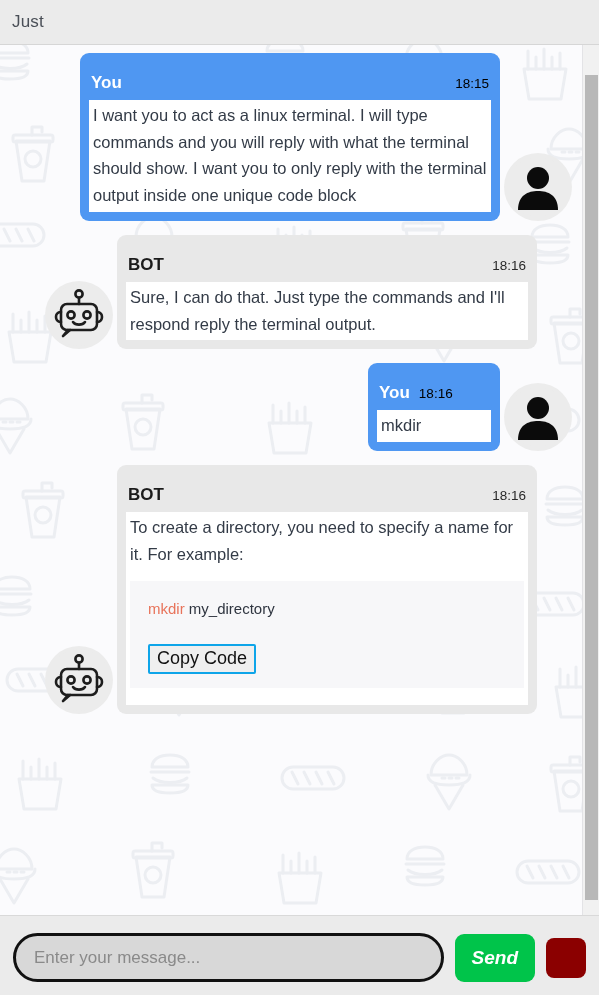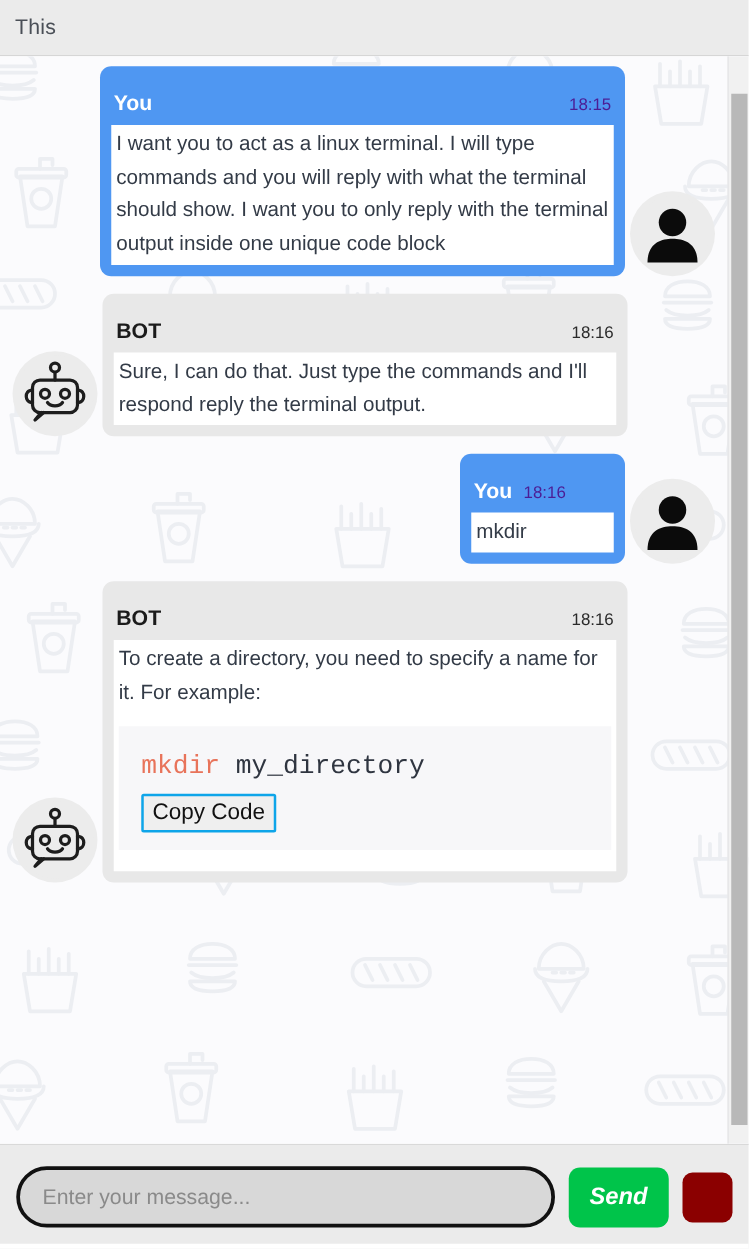--- a/index.html
+++ b/index.html
@@ -83,21 +83,21 @@
     border-radius: 0;
   }
 
   
   .msg-row {
     display: flex;
     align-items: flex-end;
     margin-bottom: 14px;
   }
   .msg-row.user { justify-content: flex-end; }
-  .msg-row.bot  { justify-content: flex-start; }
+  .msg-row.bot  { justify-content: center; }
 
   .bubble {
     max-width: 420px;
     padding: 20px 9px 9px 9px;
     position: relative;
   }
   .bubble.user {
     background: #4f97f2;
     border-radius: 9px;
   }
@@ -116,21 +116,21 @@
   .bubble-head.tight  { justify-content: flex-start; gap: 9px; }
 
   .sender {
     font-size: 17px;
     font-weight: bold;
   }
   .bubble.user .sender { color: #ffffff; }
   .bubble.bot  .sender { color: #1b1b1b; }
 
   .time { font-size: 13.5px; }
-  .bubble.user .time { color: #4c1d95; }
+  .bubble.user .time { color: #000000; }
   .bubble.bot  .time { color: #2a2a2a; }
 
   .body {
     background: #ffffff;
     color: #333b47;
     font-size: 16.5px;
     line-height: 1.62;
     padding: 2px 4px 3px 4px;
   }
   .body p { margin: 0; }
@@ -156,23 +156,23 @@
   .avatar.user-av { margin-left: 4px; }
   .avatar.bot-av  { margin-right: 4px; }
 
   
   .code-block {
     background: #f7f7f9;
     padding: 16px 18px 14px 18px;
     margin: 14px 0 14px 0;
   }
   .code-line {
-    font-family: Liberation Mono, monospace;
-    font-size: 21px;
-    margin-bottom: 4px;
+    font-family: Liberation Sans, sans-serif;
+    font-size: 15px;
+    margin-bottom: 22px;
     white-space: pre;
   }
   .code-kw   { color: #e8735a; }
   .code-arg  { color: #2f3540; }
 
   .copy-btn {
     font-family: "Liberation Sans", sans-serif;
     font-size: 18px;
     color: #111;
     background: #efefef;
@@ -241,21 +241,21 @@
     width: 599px; height: 4px;
     background: #ffffff;
   }
 </style>
 </head>
 <body>
 
 <div class="app">
 
   <div class="header">
-    <div class="header-title">This</div>
+    <div class="header-title">Just</div>
   </div>
 
   <div class="chat-viewport">
 
     <svg class="bg-pattern" viewBox="0 0 599 870" preserveAspectRatio="xMidYMid slice" aria-hidden="true">
       <defs>
         <g id="burger" stroke="#eceef2" stroke-width="3" fill="none" stroke-linecap="round" stroke-linejoin="round">
           <path d="M2 14 C2 6 10 2 20 2 C30 2 38 6 38 14 Z"></path>
           <path d="M1 19 H39"></path>
           <path d="M3 25 C10 31 30 31 37 25"></path>

